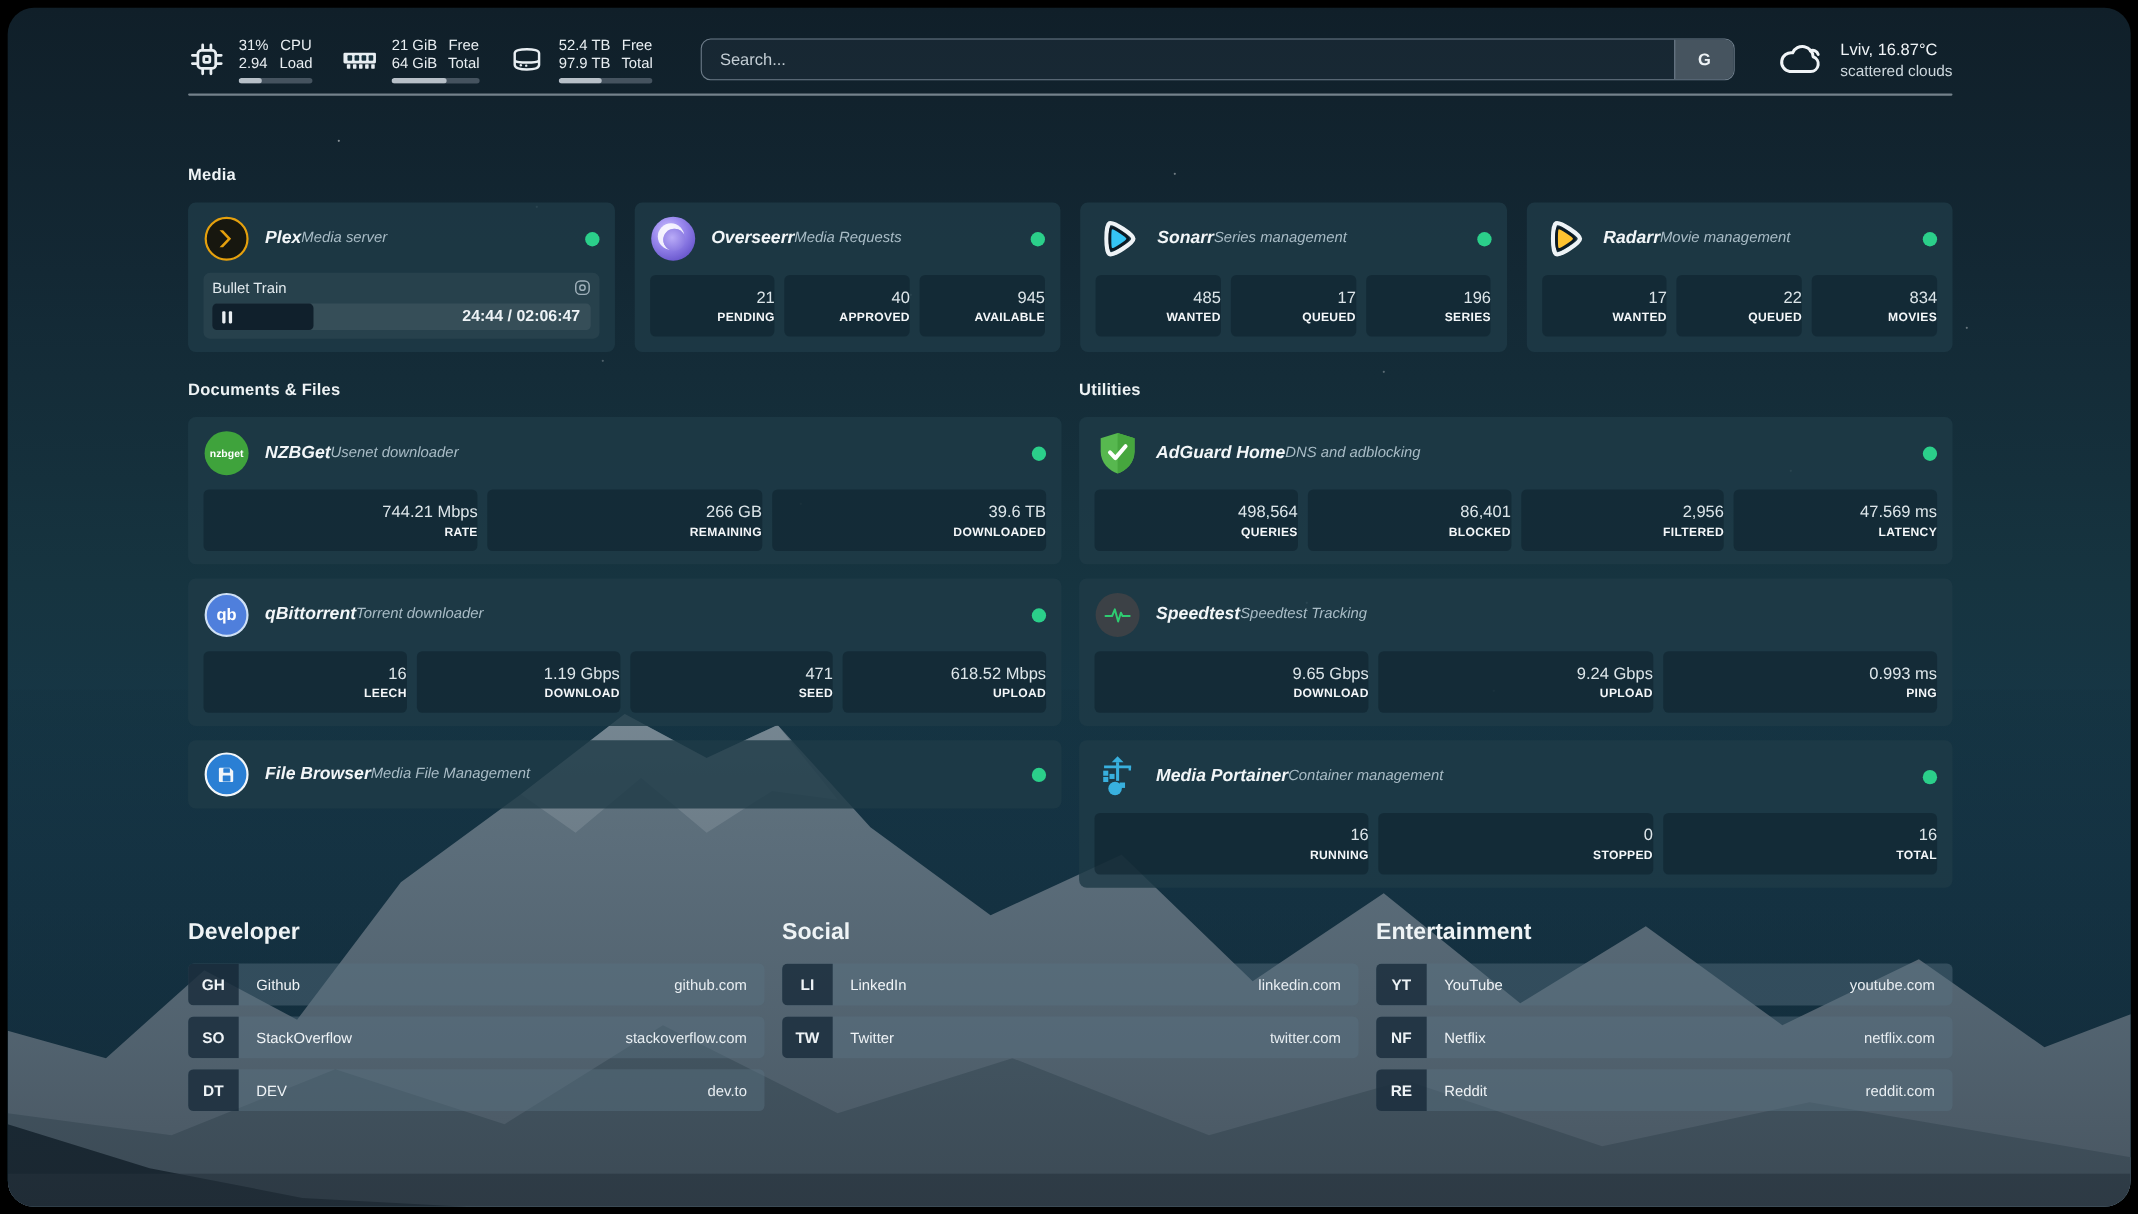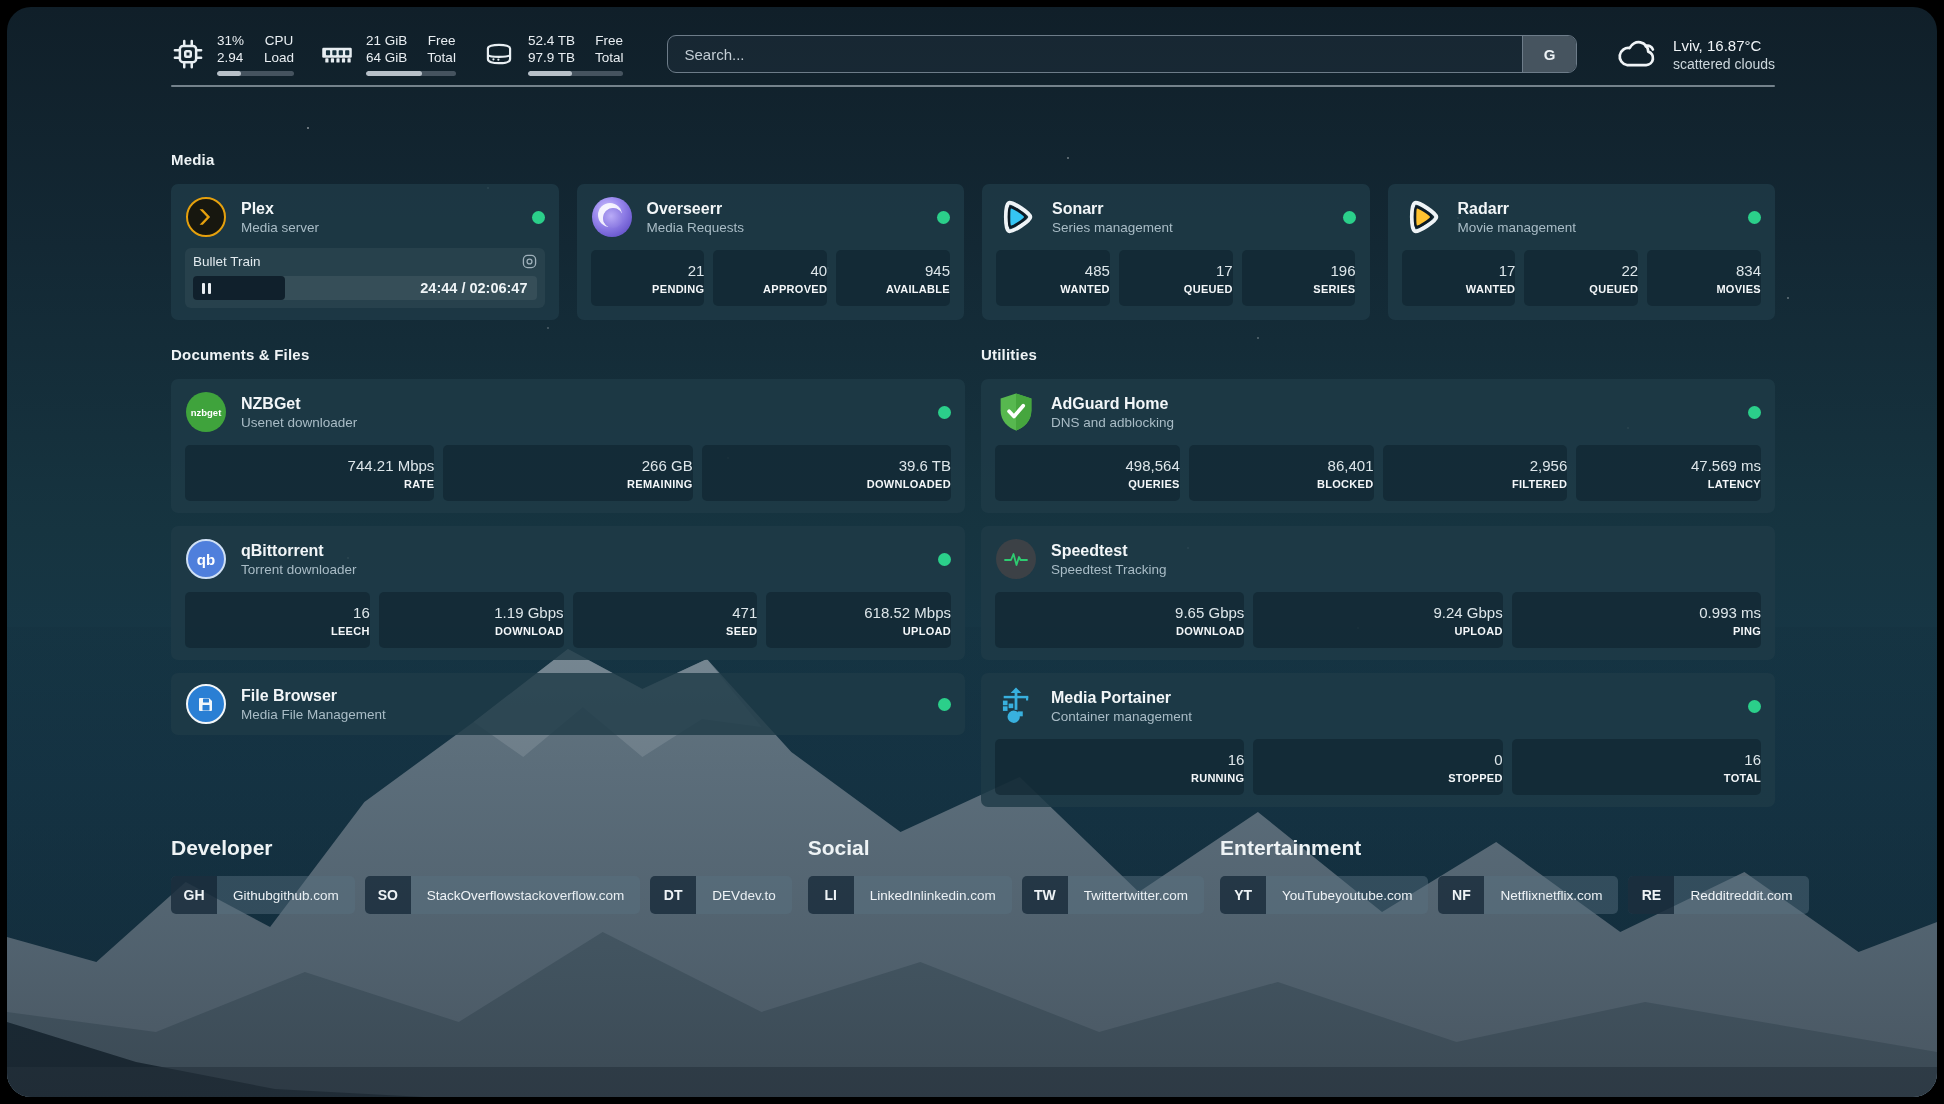--- a/index.html
+++ b/index.html
@@ -24,21 +24,21 @@
       240px 200px 0 rgba(255,255,255,.25), 1050px 500px 0 rgba(255,255,255,.3);
   }
   .content { position:relative; z-index:2; padding:0 162px 0 164px; }
 
   
   .topbar { display:flex; align-items:center; padding-top:28px; height:66px; }
   .resources { display:flex; align-items:flex-start; gap:26px; }
   .resource { display:flex; align-items:center; gap:12px; }
   .res-icon { width:34px; height:34px; display:flex; align-items:center; justify-content:center; }
   .res-body { display:flex; flex-direction:column; }
-  .res-cols { display:flex; gap:20px; }
+  .res-cols { display:flex; gap:10px; }
   .res-col { display:flex; flex-direction:column; align-items:flex-start; }
   .res-col.right { align-items:center; }
   .res-line { color:#e9eef2; font-size:13.5px; line-height:17px; }
   .res-bar { margin-top:5px; width:100%; height:5px; border-radius:3px; background:#45535f; overflow:hidden; }
   .res-fill { height:100%; border-radius:3px; background:#b7c0c8; }
   .searchwrap { flex:1; margin:0 38px 0 44px; display:flex; height:38px;
     border:1.5px solid #6d7c89; border-radius:9px; overflow:hidden;
     background:rgba(33,49,61,0.45); align-items:stretch; }
   .search-input { flex:1; background:transparent; border:none; outline:none;
     padding:0 16px; color:#e6edf1; font-size:15px; font-family:"Liberation Sans",sans-serif; }
@@ -55,21 +55,21 @@
   .section-title { color:#eef3f5; font-size:15px; font-weight:700; letter-spacing:.2px; }
   .media-section { margin-top:64px; }
   .media-cards { margin-top:16px; display:grid; grid-template-columns:repeat(4,1fr); gap:18px; }
   .two-col { margin-top:26px; display:grid; grid-template-columns:1fr 1fr; gap:16px; align-items:start; }
   .col-cards { margin-top:16px; display:flex; flex-direction:column; gap:13px; }
 
   
   .card { background:rgba(31,59,71,0.82); border-radius:7px; padding:12px 14px 12px 14px; cursor:pointer; }
   .card-head { display:flex; align-items:center; gap:14px; }
   .svc-icon { width:42px; height:42px; flex:0 0 42px; display:flex; align-items:center; justify-content:center; }
-  .svc-text { display:flex; flex-direction:column; }
+  .svc-text { display:flex; flex-direction:row;font-style:italic; }
   .svc-name { color:#f2f6f8; font-size:16px; font-weight:700; line-height:20px; }
   .svc-desc { color:#a9bcc6; font-size:13.5px; line-height:17px; }
   .status-dot { margin-left:auto; width:13px; height:13px; border-radius:50%; background:#2bcf8a; align-self:center; }
   .stats { margin-top:12px; display:flex; gap:9px; }
   .stat { flex:1; background:rgba(13,32,43,0.55); border-radius:5px; height:56px;
     display:flex; flex-direction:column; align-items:flex-end; justify-content:center; gap:4px; }
   .stat-value { color:#dde6ea; font-size:15px; }
   .stat-label { color:#f4f7f9; font-size:11px; font-weight:700; letter-spacing:.3px; }
 
   
@@ -96,21 +96,21 @@
   .nzbget-circle { width:40px; height:40px; background:#3fa33c; }
   .nzbget-text { color:#fff; font-size:9.5px; font-weight:700; }
   .qb-circle { width:40px; height:40px; background:#4f7fdc; border:2px solid #cfe0f5; }
   .qb-text { color:#ffffff; font-size:15px; font-weight:700; }
   .speed-circle { width:40px; height:40px; background:#3c4146; }
   .fb-circle { width:40px; height:40px; background:#2a7fd4; border:2.5px solid #f2f6f9; }
 
   
   .bookmarks { margin-top:29px; display:grid; grid-template-columns:repeat(3,1fr); gap:16px; }
   .bm-group-title { color:#eef3f5; font-size:21px; font-weight:700; }
-  .bm-list { margin-top:16px; display:flex; gap:10px; }
+  .bm-list { margin-top:16px; display:flex; flex-direction:column; gap:10px; }
   .bm-row { display:flex; align-items:center; height:38px; border-radius:5px;
     background:rgba(88,114,128,0.45); overflow:hidden; cursor:pointer; }
   .bm-abbr { width:46px; align-self:stretch; display:flex; align-items:center; justify-content:center;
     background:rgba(16,35,50,0.72); color:#eef3f6; font-size:14px; font-weight:600; }
   .bm-name { margin-left:16px; color:#f0f4f7; font-size:13.5px; }
   .bm-url { margin-left:auto; margin-right:16px; color:#e8eef2; font-size:13.5px; }
 </style>
 </head>
 <body>
 

